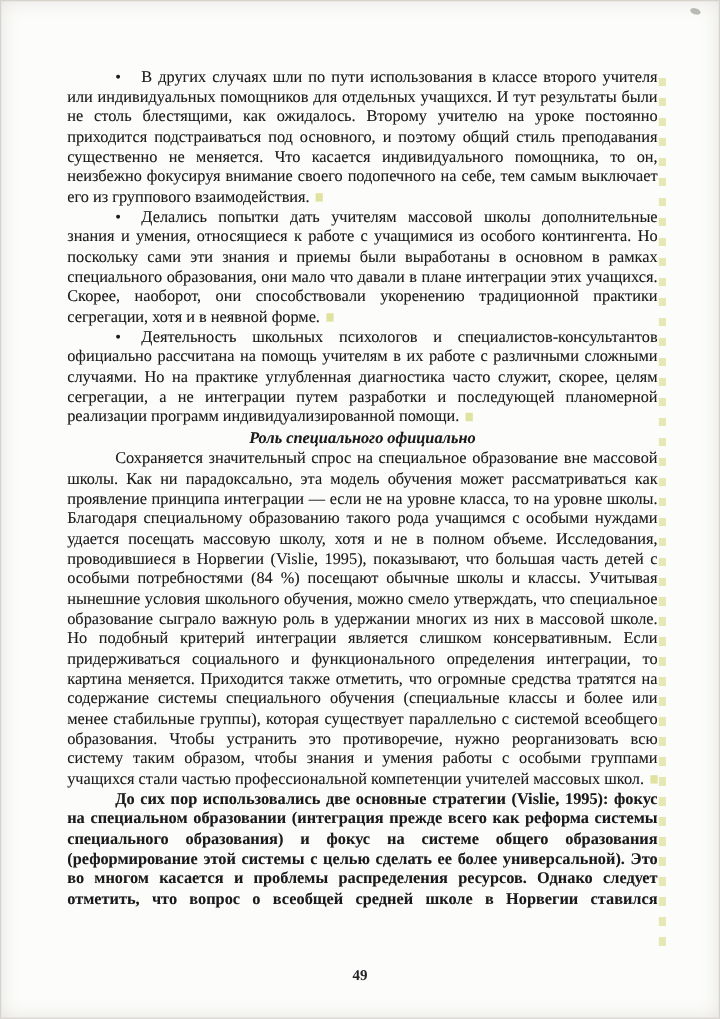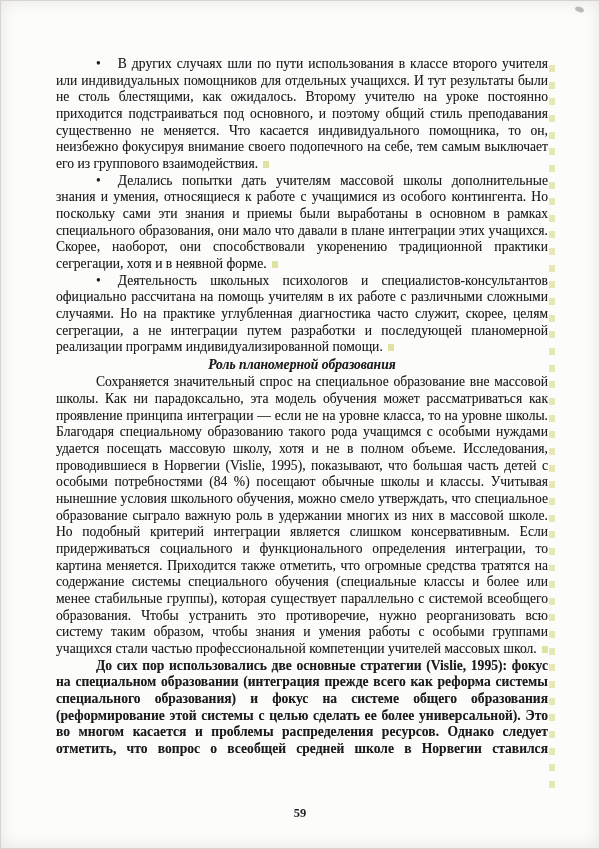--- a/index.html
+++ b/index.html
@@ -109,26 +109,26 @@
 <div class="page">
 
   <div class="text-block">
 
     <p class="para-end"><span class="bullet-marker">•</span><span>В других случаях шли по пути использования в классе второго учителя или индивидуальных помощников для отдельных учащихся. И тут результаты были не столь блестящими, как ожидалось. Второму учителю на уроке постоянно приходится подстраиваться под основного, и поэтому общий стиль преподавания существенно не меняется. Что касается индивидуального помощника, то он, неизбежно фокусируя внимание своего подопечного на себе, тем самым выключает его из группового взаимодействия.</span></p>
 
     <p class="para-end"><span class="bullet-marker">•</span><span>Делались попытки дать учителям массовой школы дополнительные знания и умения, относящиеся к работе с учащимися из особого контингента. Но поскольку сами эти знания и приемы были выработаны в основном в рамках специального образования, они мало что давали в плане интеграции этих учащихся. Скорее, наоборот, они способствовали укоренению традиционной практики сегрегации, хотя и в неявной форме.</span></p>
 
     <p class="para-end"><span class="bullet-marker">•</span><span>Деятельность школьных психологов и специалистов-консультантов официально рассчитана на помощь учителям в их работе с различными сложными случаями. Но на практике углубленная диагностика часто служит, скорее, целям сегрегации, а не интеграции путем разработки и последующей планомерной реализации программ индивидуализированной помощи.</span></p>
 
-    <p class="section-heading">Роль планомерной образования</p>
+    <p class="section-heading">Роль специального официально</p>
 
     <p class="para-end"><span>Сохраняется значительный спрос на специальное образование вне массовой школы. Как ни парадоксально, эта модель обучения может рассматриваться как проявление принципа интеграции — если не на уровне класса, то на уровне школы. Благодаря специальному образованию такого рода учащимся с особыми нуждами удается посещать массовую школу, хотя и не в полном объеме. Исследования, проводившиеся в Норвегии (Vislie, 1995), показывают, что большая часть детей с особыми потребностями (84 %) посещают обычные школы и классы. Учитывая нынешние условия школьного обучения, можно смело утверждать, что специальное образование сыграло важную роль в удержании многих из них в массовой школе. Но подобный критерий интеграции является слишком консервативным. Если придерживаться социального и функционального определения интеграции, то картина меняется. Приходится также отметить, что огромные средства тратятся на содержание системы специального обучения (специальные классы и более или менее стабильные группы), которая существует параллельно с системой всеобщего образования. Чтобы устранить это противоречие, нужно реорганизовать всю систему таким образом, чтобы знания и умения работы с особыми группами учащихся стали частью профессиональной компетенции учителей массовых школ.</span></p>
 
     <p class="cont-paragraph"><span>До сих пор использовались две основные стратегии (Vislie, 1995): фокус на специальном образовании (интеграция прежде всего как реформа системы специального образования) и фокус на системе общего образования (реформирование этой системы с целью сделать ее более универсальной). Это во многом касается и проблемы распределения ресурсов. Однако следует отметить, что вопрос о всеобщей средней школе в Норвегии ставился</span></p>
 
   </div>
 
   <div class="artifact-strip"></div>
   <div class="corner-speck"></div>
 
-  <div class="page-number">59</div>
+  <div class="page-number">49</div>
 
 </div>
 
 </body></html>

